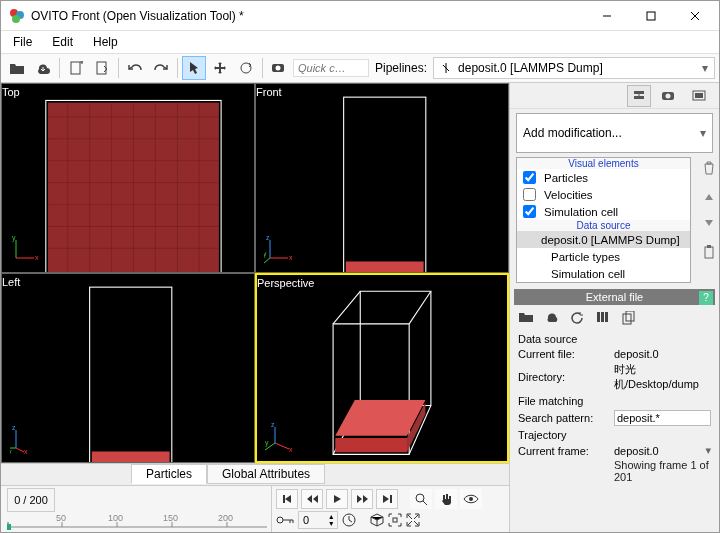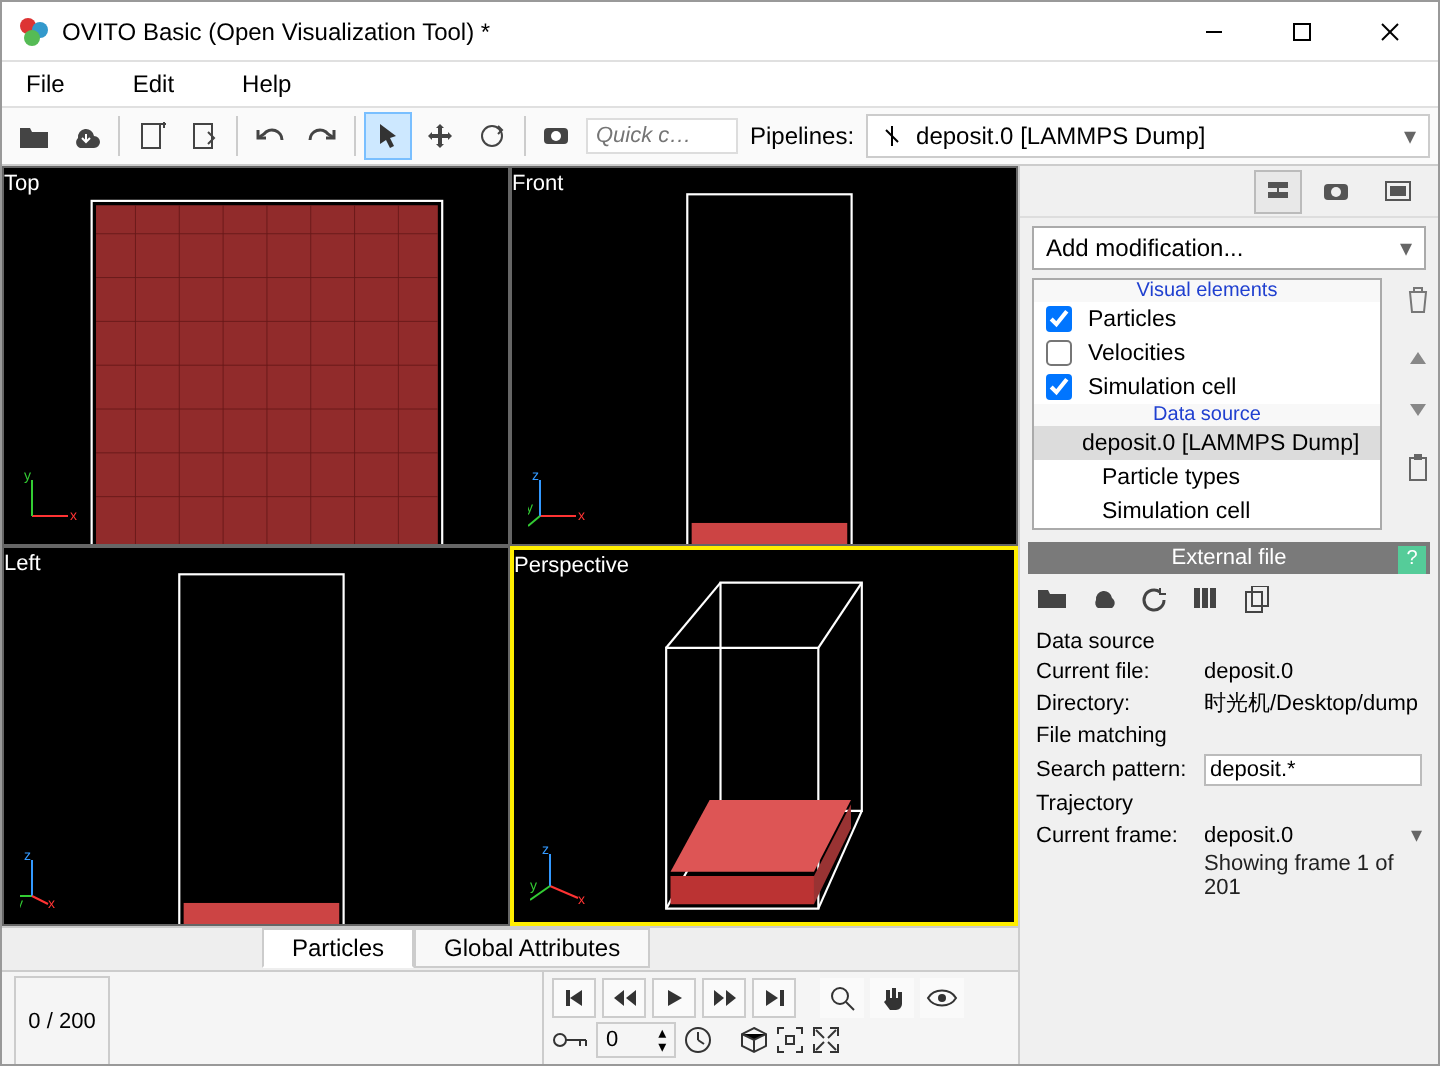--- a/index.html
+++ b/index.html
@@ -1,21 +1,21 @@
 <!DOCTYPE html>
 <html><head>
 <meta charset="utf-8">
 <style>
 * { box-sizing: border-box; margin: 0; padding: 0; font-family: "Segoe UI", Arial, sans-serif; }
 body { width: 720px; height: 533px; background: #f0f0f0; overflow: hidden; font-size: 12px; border: 1px solid #999; }
 .titlebar { height: 30px; display: flex; align-items: center; padding: 0 2px 0 8px; background: #fff; border-bottom: 1px solid #e0e0e0; }
 .titlebar .logo { width: 16px; height: 16px; margin-right: 6px; }
 .titlebar .title { flex: 1; font-size: 12px; color: #000; }
 .titlebar .winbtn { width: 44px; height: 28px; display: flex; align-items: center; justify-content: center; color: #000; }
-.menubar { height: 22px; display: flex; align-items: center; padding: 0 4px; background: #fff; gap: 18px; }
+.menubar { height: 22px; display: flex; align-items: center; padding: 0 4px; background: #fff; gap: 4px; }
 .menubar .menu { padding: 2px 8px; font-size: 12px; }
 .toolbar { height: 30px; display: flex; align-items: center; padding: 2px 4px; background: #fafafa; border-top: 1px solid #e0e0e0; border-bottom: 1px solid #ccc; gap: 2px; }
 .tb-btn { width: 24px; height: 24px; display: flex; align-items: center; justify-content: center; color: #333; }
 .tb-btn.active { background: #cde8ff; border: 1px solid #79bfff; }
 .tb-sep { width: 1px; height: 20px; background: #ccc; margin: 0 2px; }
 .quick-cmd { width: 76px; padding: 2px 4px; font-size: 11px; color: #888; background: #fff; border: 1px solid #ddd; font-style: italic; }
 .pipe-label { font-size: 12px; padding: 0 4px; }
 .pipe-select { flex: 1; height: 22px; border: 1px solid #ccc; display: flex; align-items: center; padding: 0 6px; background: #fff; }
 .pipe-select .ic { margin-right: 6px; }
 .pipe-select .chev { margin-left: auto; color: #666; }
@@ -25,68 +25,68 @@
 .vp { background: #000; border: 1px solid #666; position: relative; overflow: hidden; }
 .vp.active { border: 2px solid #ffee00; }
 .vp-label { position: absolute; top: 2px; left: 0; color: #fff; font-size: 11px; z-index: 5; }
 .vp-canvas { position: absolute; inset: 0; }
 .axis { position: absolute; bottom: 8px; left: 8px; width: 30px; height: 30px; }
 
 .right-panel { width: 210px; background: #f0f0f0; display: flex; flex-direction: column; border-left: 1px solid #ccc; }
 .rp-toolbar { height: 26px; display: flex; align-items: center; gap: 6px; padding: 2px 8px; border-bottom: 1px solid #ddd; justify-content: flex-end; }
 .rp-toolbar .ic { width: 24px; height: 22px; display: flex; align-items: center; justify-content: center; color: #444; border: 1px solid transparent; }
 .rp-toolbar .ic.sel { background: #e8e8e8; border: 1px solid #bbb; }
-.add-mod { height: 22px; border: 1px solid #aaa; margin: 4px 6px; display: flex; align-items: center; padding: 0 6px; background: #fff; font-size: 12px; }
+.add-mod { height: 40px; border: 1px solid #aaa; margin: 4px 6px; display: flex; align-items: center; padding: 0 6px; background: #fff; font-size: 12px; }
 .add-mod .chev { margin-left: auto; color: #666; }
 .pipeline-tree { flex: 0 0 178px; background: #fff; margin: 0 6px; border: 1px solid #aaa; position: relative; }
 .tree-side { position: absolute; right: -22px; top: 0; width: 20px; display: flex; flex-direction: column; gap: 18px; align-items: center; padding-top: 4px; color: #666; }
 .section-hdr { text-align: center; font-size: 10px; color: #2040d0; padding: 0; background: #f8f8f8; }
 .tree-row { display: flex; align-items: center; padding: 1px 6px; font-size: 11.5px; height: 17px; }
 .tree-row.sel { background: #dcdcdc; }
 .tree-row input[type=checkbox] { margin-right: 8px; }
 .tree-row .indent { width: 18px; }
 .panel-title { background: #7a7a7a; color: #fff; text-align: center; font-size: 11px; padding: 2px; margin: 6px 4px 0 4px; position: relative; }
 .panel-title .help { position: absolute; right: 2px; top: 2px; width: 14px; height: 14px; background: #5c9; color: #fff; text-align: center; font-size: 10px; line-height: 14px; }
 .ext-body { padding: 4px 8px; font-size: 11px; overflow: hidden; }
 .ext-toolbar { display: flex; gap: 8px; padding: 2px 0 4px 0; color: #333; }
 .ext-toolbar .ic { width: 18px; height: 16px; }
 .grp-lbl { font-size: 11px; padding: 2px 0; }
-.kv { display: flex; align-items: center; padding: 1px 0; }
+.kv { display: flex; align-items: center; padding: 1px 0; gap: 12px; }
 .kv .k { width: 84px; font-size: 11px; }
 .kv .v { flex: 1; font-size: 11px; display: flex; align-items: center; }
 .kv .v input { width: 100%; border: 1px solid #bbb; padding: 1px 2px; font-size: 11px; }
 .status-txt { font-size: 10.5px; color: #222; }
 
 .bottom-tabs { display: flex; height: 22px; border-top: 1px solid #ccc; background: #eee; align-items: center; }
 .bottom-tabs .tab { padding: 2px 14px; font-size: 12px; border: 1px solid #ccc; background: #f8f8f8; margin-top: -1px; }
 .bottom-tabs .tab.active { background: #fff; border-bottom: 1px solid #fff; }
 
 .statusbar { display: flex; height: 48px; background: #f5f5f5; border-top: 1px solid #ccc; font-size: 11px; }
 .sb-left { width: 270px; padding: 2px 6px; display: flex; flex-direction: column; }
-.sb-frame { font-size: 11px; padding: 16px 4px; border: 1px solid #ccc; width: 48px; text-align: center; }
+.sb-frame { font-size: 11px; padding: 5px 4px; border: 1px solid #ccc; width: 48px; text-align: center; }
 .sb-ruler { height: 20px; position: relative; margin-top: 2px; }
 .sb-mid { width: 230px; display: flex; flex-direction: column; padding: 2px 4px; border-left: 1px solid #ccc; }
 .play-row { display: flex; gap: 3px; align-items: center; height: 22px; }
 .play-row .pb { width: 22px; height: 20px; display: flex; align-items: center; justify-content: center; border: 1px solid #ccc; background: #fafafa; }
 .key-row { display: flex; align-items: center; gap: 4px; height: 22px; }
 .key-row .spin { display: flex; align-items: center; border: 1px solid #ccc; padding: 0 4px; height: 18px; }
 svg { display: block; }
 </style>
 </head>
 <body>
 
 <div class="titlebar">
   <span class="logo">
     <svg width="16" height="16">
         <circle cx="5" cy="5" r="4" fill="#d33"></circle>
         <circle cx="11" cy="7" r="4" fill="#39c"></circle>
         <circle cx="7" cy="11" r="4" fill="#5b5"></circle>
       </svg>
   </span>
-  <span class="title">OVITO Basic (Open Visualization Tool) *</span>
+  <span class="title">OVITO Front (Open Visualization Tool) *</span>
   <div class="winbtn">
       <svg width="10" height="10">
         <line x1="1" y1="5" x2="9" y2="5" stroke="#000"></line>
       </svg>
     </div>
   <div class="winbtn">
       <svg width="10" height="10">
         <rect x="1" y="1" width="8" height="8" fill="none" stroke="#000"></rect>
       </svg>
     </div>

